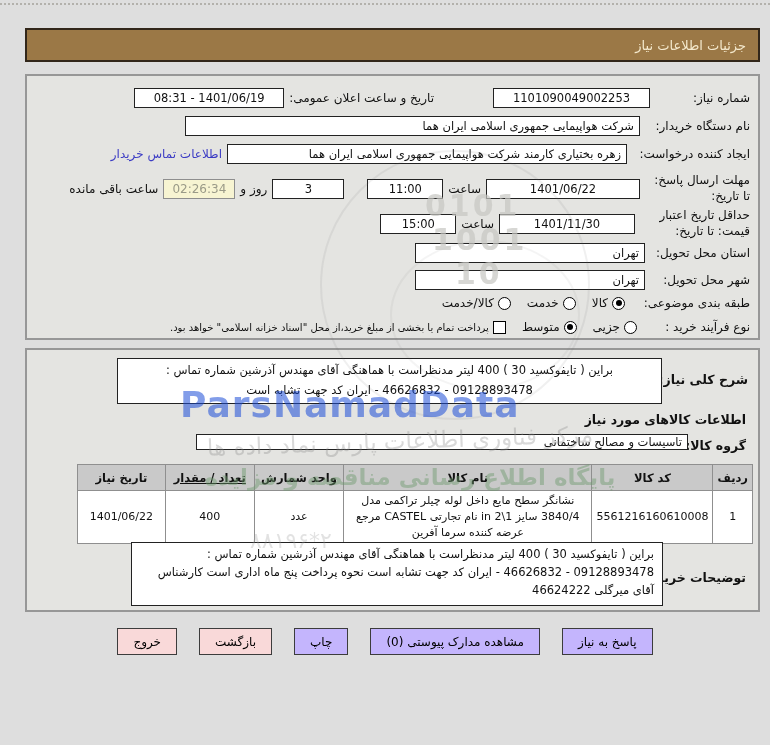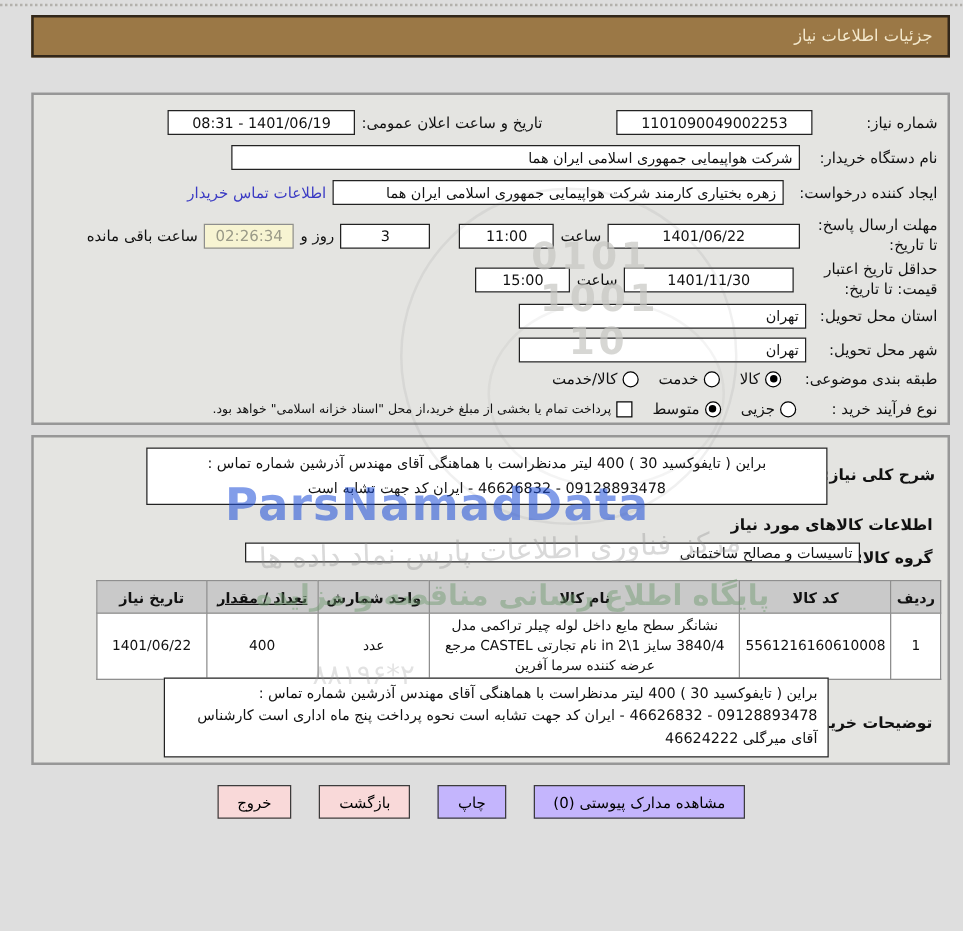--- a/index.html
+++ b/index.html
@@ -9,21 +9,21 @@
     font-family:"DejaVu Sans","Liberation Sans",sans-serif;
     direction:rtl;
     position:relative;
     overflow:hidden;
     color:#111;
     font-size:12px;
   }
   .dotted-top { position:absolute; top:3px; left:0; width:100%; border-top:2px dotted #b3b1ac; }
 
   .titlebar {
-    position:absolute; top:12px; right:10px; width:735px; height:34px;
+    position:absolute; top:28px; right:10px; width:735px; height:34px;
     background:#9b7846; border:2px solid #32271a;
     color:#f4e9cd; font-size:13px;
     display:flex; align-items:center; padding:0 12px;
   }
 
   .panel {
     position:absolute; right:10px; width:735px;
     background:#e4e4e1; border:2px solid #979797;
   }
   #panel-info  { top:74px;  height:266px; }
@@ -140,21 +140,21 @@
       <span class="input center" style="width:150px">1401/06/19 - 08:31</span>
     </div>
 
     <div class="row r2">
       <span class="lbl" style="width:105px">نام دستگاه خریدار:</span>
       <span class="input" style="width:455px">شرکت هواپیمایی جمهوری اسلامی ایران هما</span>
     </div>
 
     <div class="row r3">
       <span class="lbl" style="width:118px">ایجاد کننده درخواست:</span>
-      <span class="input" style="width:361px">زهره بختیاری کارمند شرکت هواپیمایی جمهوری اسلامی ایران هما</span>
+      <span class="input" style="width:400px">زهره بختیاری کارمند شرکت هواپیمایی جمهوری اسلامی ایران هما</span>
       <span class="link">اطلاعات تماس خریدار</span>
     </div>
 
     <div class="row r4">
       <span class="lbl-wrap" style="width:105px">مهلت ارسال پاسخ: تا تاریخ:</span>
       <span class="input center" style="width:154px">1401/06/22</span>
       <span class="lbl">ساعت</span>
       <span class="input center" style="width:76px">11:00</span>
       <span class="input center" style="width:72px;margin-right:18px">3</span>
       <span class="lbl">روز و</span>
@@ -245,20 +245,21 @@
         </tr>
       </tbody>
     </table>
 
     <span class="notes-label">توضیحات خریدار:</span>
     <div class="notes-box">براین ( تایفوکسید 30 ) 400 لیتر مدنظراست  با هماهنگی آقای مهندس آذرشین شماره تماس : 09128893478 - 46626832 - ایران کد جهت تشابه است نحوه پرداخت پنج ماه اداری است کارشناس آقای میرگلی 46624222</div>
 
   </div>
 
   <div class="btn-row">
+    <button class="btn btn-green">پاسخ به نیاز</button>
     <button class="btn btn-green">مشاهده مدارک پیوستی (0)</button>
     <button class="btn btn-green">چاپ</button>
     <button class="btn btn-pink">بازگشت</button>
     <button class="btn btn-pink">خروج</button>
   </div>
 
 </div>
 
 <div class="wm wm-circle"></div>
 <div class="wm wm-ellipse"></div>

